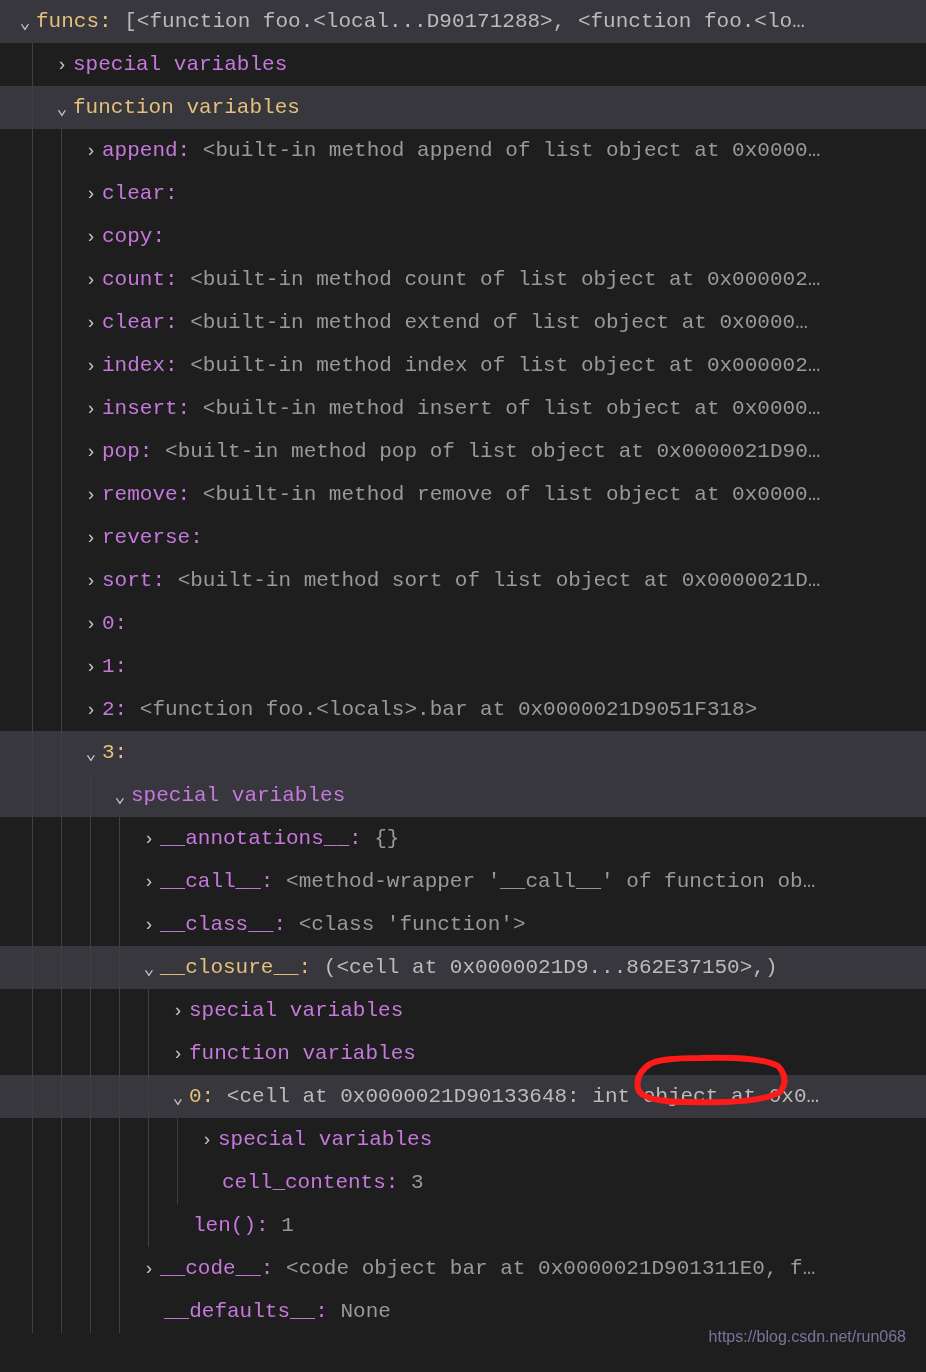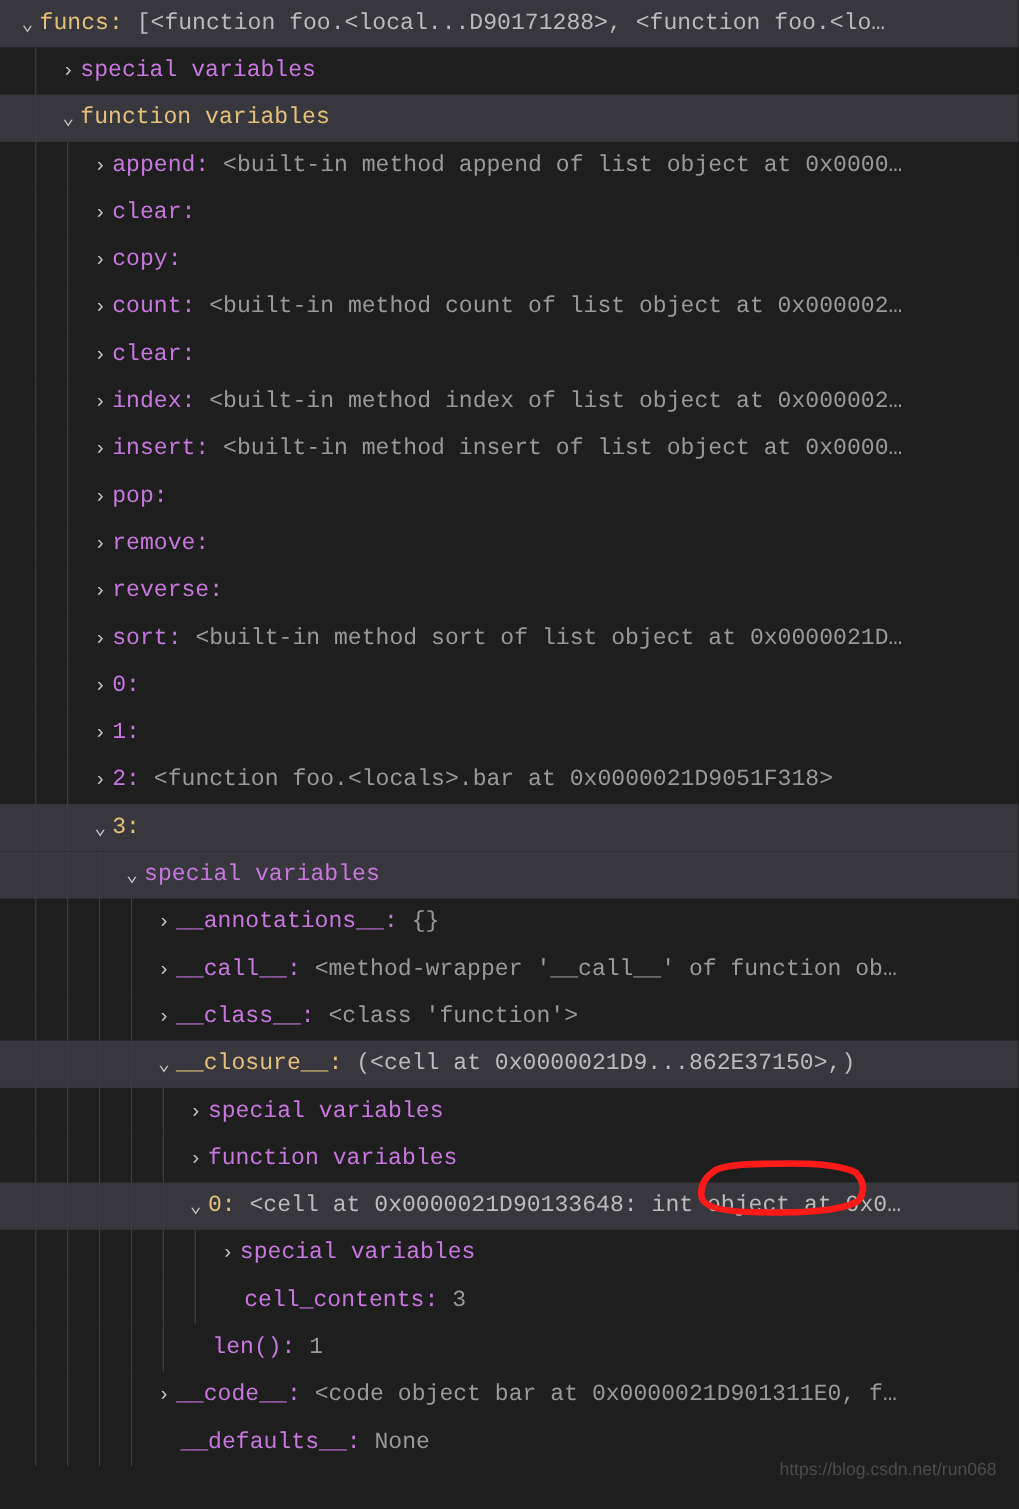--- a/index.html
+++ b/index.html
@@ -25,21 +25,21 @@
   .guide { display:inline-block; width:1px; background:#404040; align-self:stretch; margin-left:18px; margin-right:0; }
   .chev { display:inline-block; width:22px; text-align:center; color:#c5c5c5; font-size:18px; }
   .key { color:#c678dd; }
   .val { color:#9b9898; }
   .keyh { color:#e5c07b; }
   .valh { color:#bbbbbb; }
   .watermark {
     position:absolute;
     right:20px;
     bottom:26px;
-    color:#737373;
+    color:#c4b5fd;
     font-family:Arial,Helvetica,sans-serif;
     font-size:16px;
     opacity:.55;
     pointer-events:none;
     text-align:right;
   }
   .anno {
     position:absolute;
     left:630px;
     top:1054px;
@@ -120,20 +120,21 @@
     </div>
     <div class="row">
       <span style="width:14px"></span>
       <span class="guide"></span>
       <span style="width:10px"></span>
       <span class="guide"></span>
       <span style="width:18px"></span>
       <span class="chev">›</span>
       <span class="key">clear:</span>
       <span>&nbsp;</span>
+      <span class="val">&lt;built-in method extend of list object at 0x0000…</span>
     </div>
     <div class="row">
       <span style="width:14px"></span>
       <span class="guide"></span>
       <span style="width:10px"></span>
       <span class="guide"></span>
       <span style="width:18px"></span>
       <span class="chev">›</span>
       <span class="key">index:</span>
       <span>&nbsp;</span>
@@ -152,30 +153,32 @@
     </div>
     <div class="row">
       <span style="width:14px"></span>
       <span class="guide"></span>
       <span style="width:10px"></span>
       <span class="guide"></span>
       <span style="width:18px"></span>
       <span class="chev">›</span>
       <span class="key">pop:</span>
       <span>&nbsp;</span>
+      <span class="val">&lt;built-in method pop of list object at 0x0000021D90…</span>
     </div>
     <div class="row">
       <span style="width:14px"></span>
       <span class="guide"></span>
       <span style="width:10px"></span>
       <span class="guide"></span>
       <span style="width:18px"></span>
       <span class="chev">›</span>
       <span class="key">remove:</span>
       <span>&nbsp;</span>
+      <span class="val">&lt;built-in method remove of list object at 0x0000…</span>
     </div>
     <div class="row">
       <span style="width:14px"></span>
       <span class="guide"></span>
       <span style="width:10px"></span>
       <span class="guide"></span>
       <span style="width:18px"></span>
       <span class="chev">›</span>
       <span class="key">reverse:</span>
       <span>&nbsp;</span>

